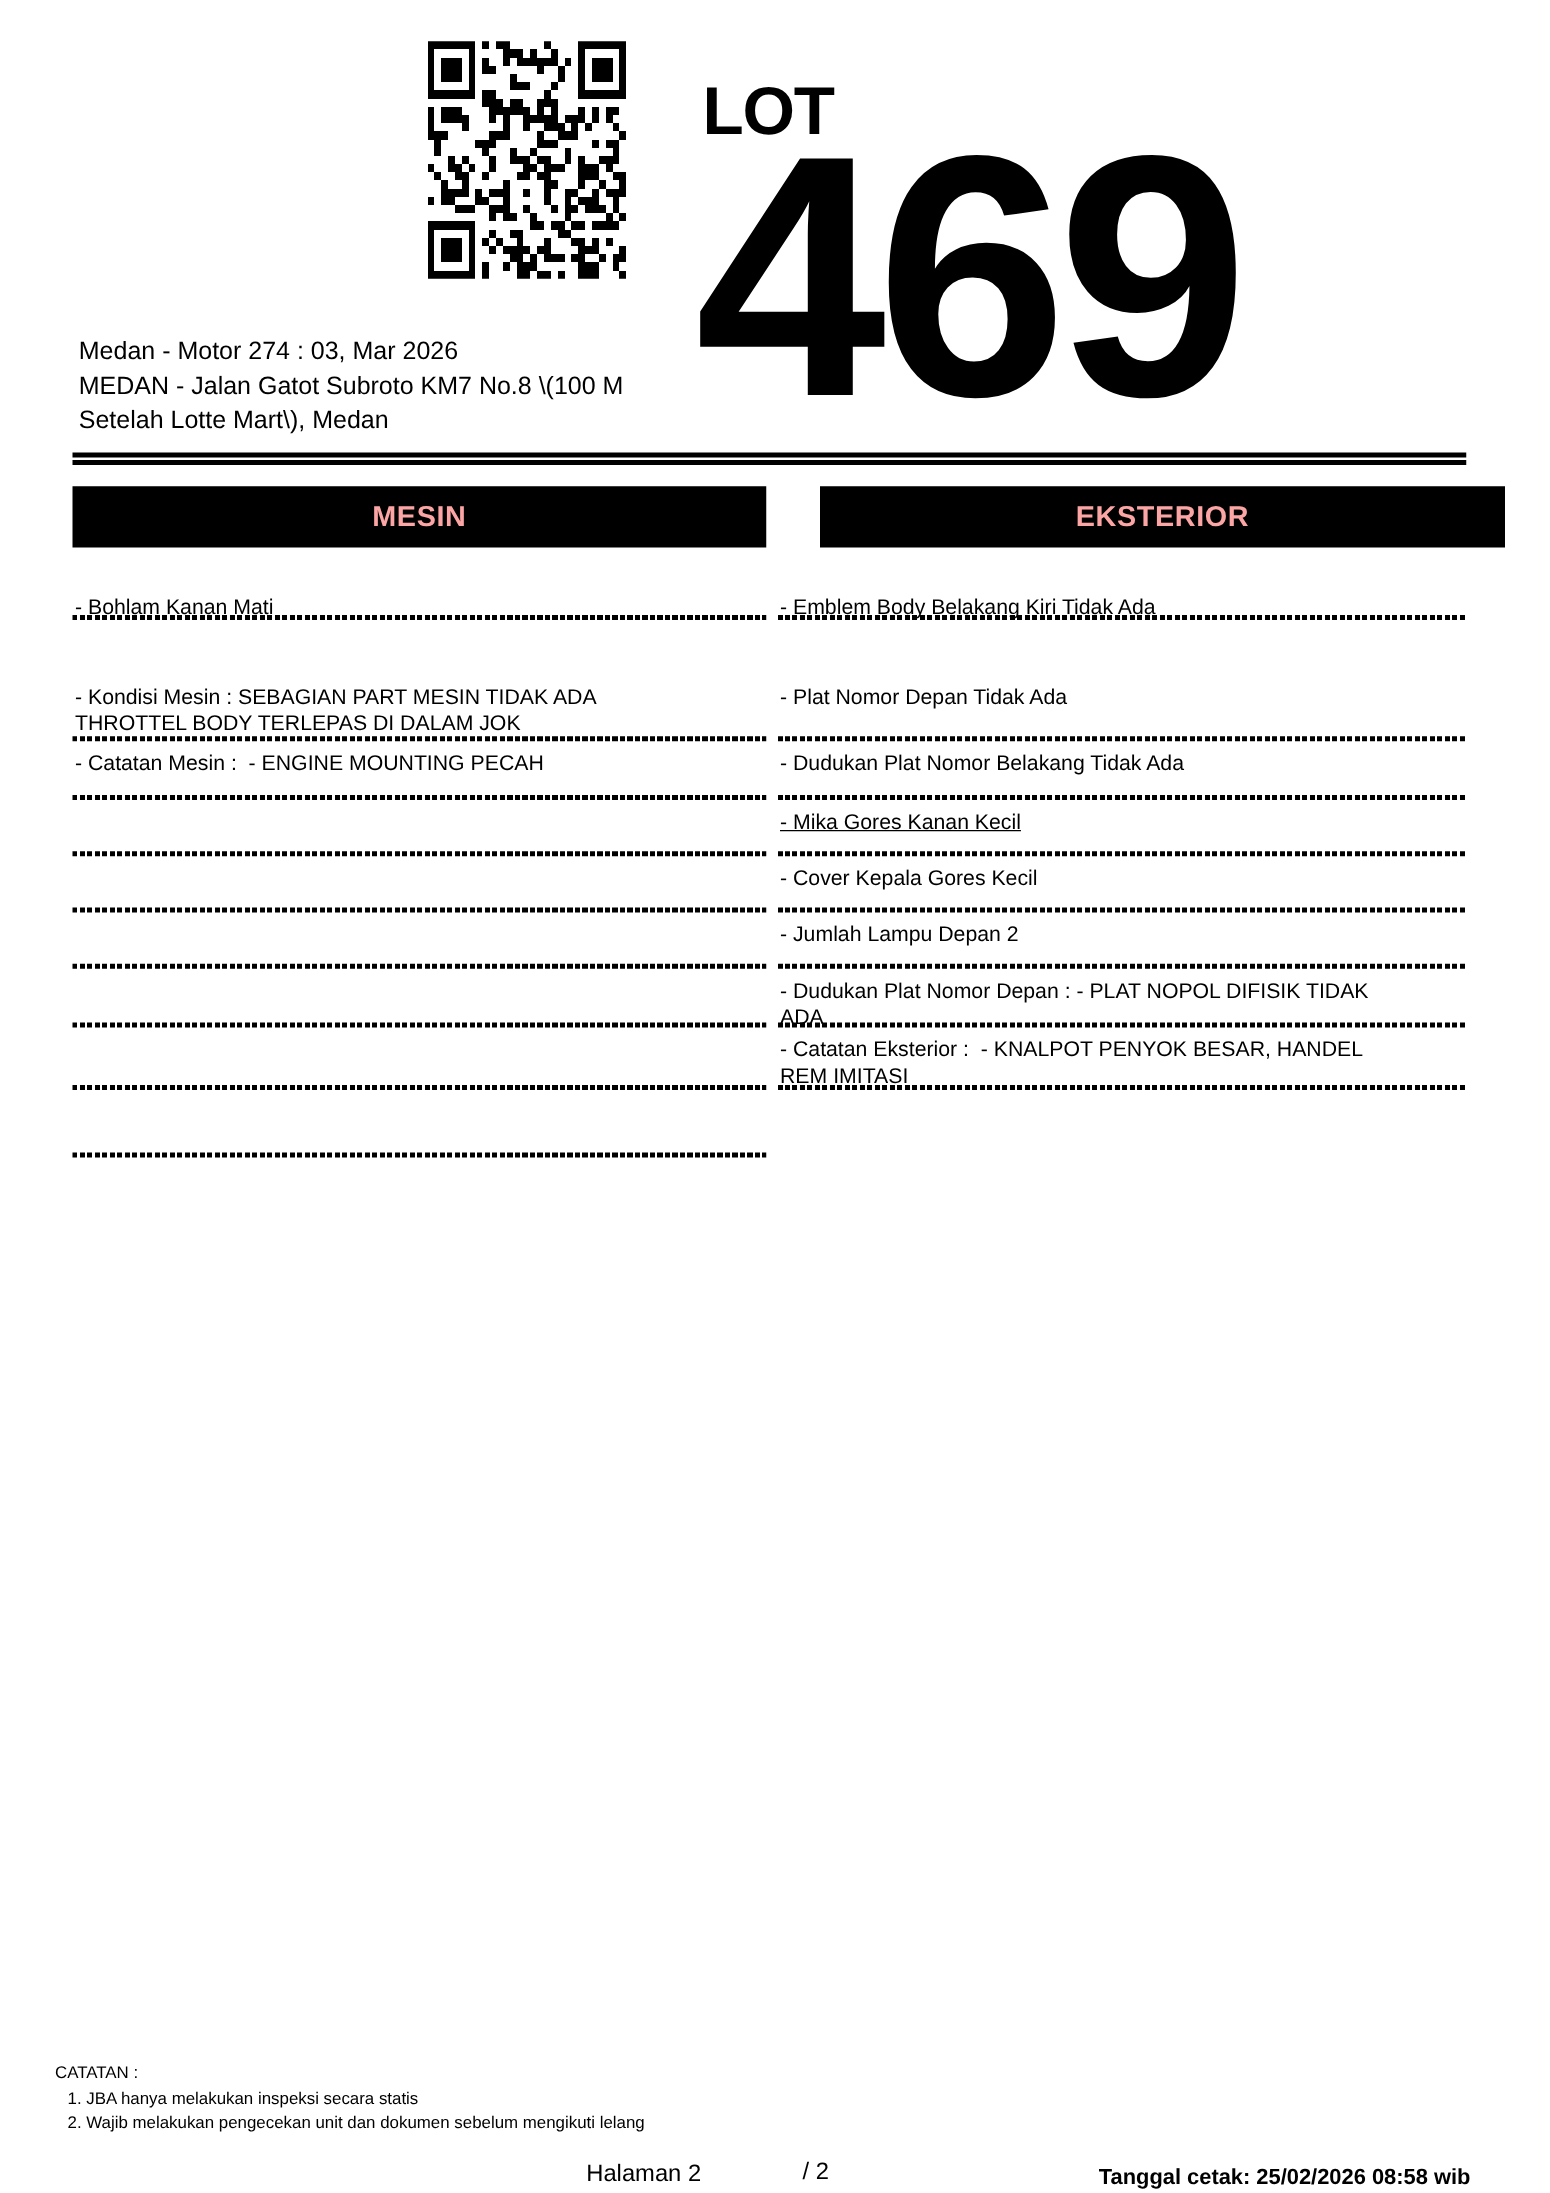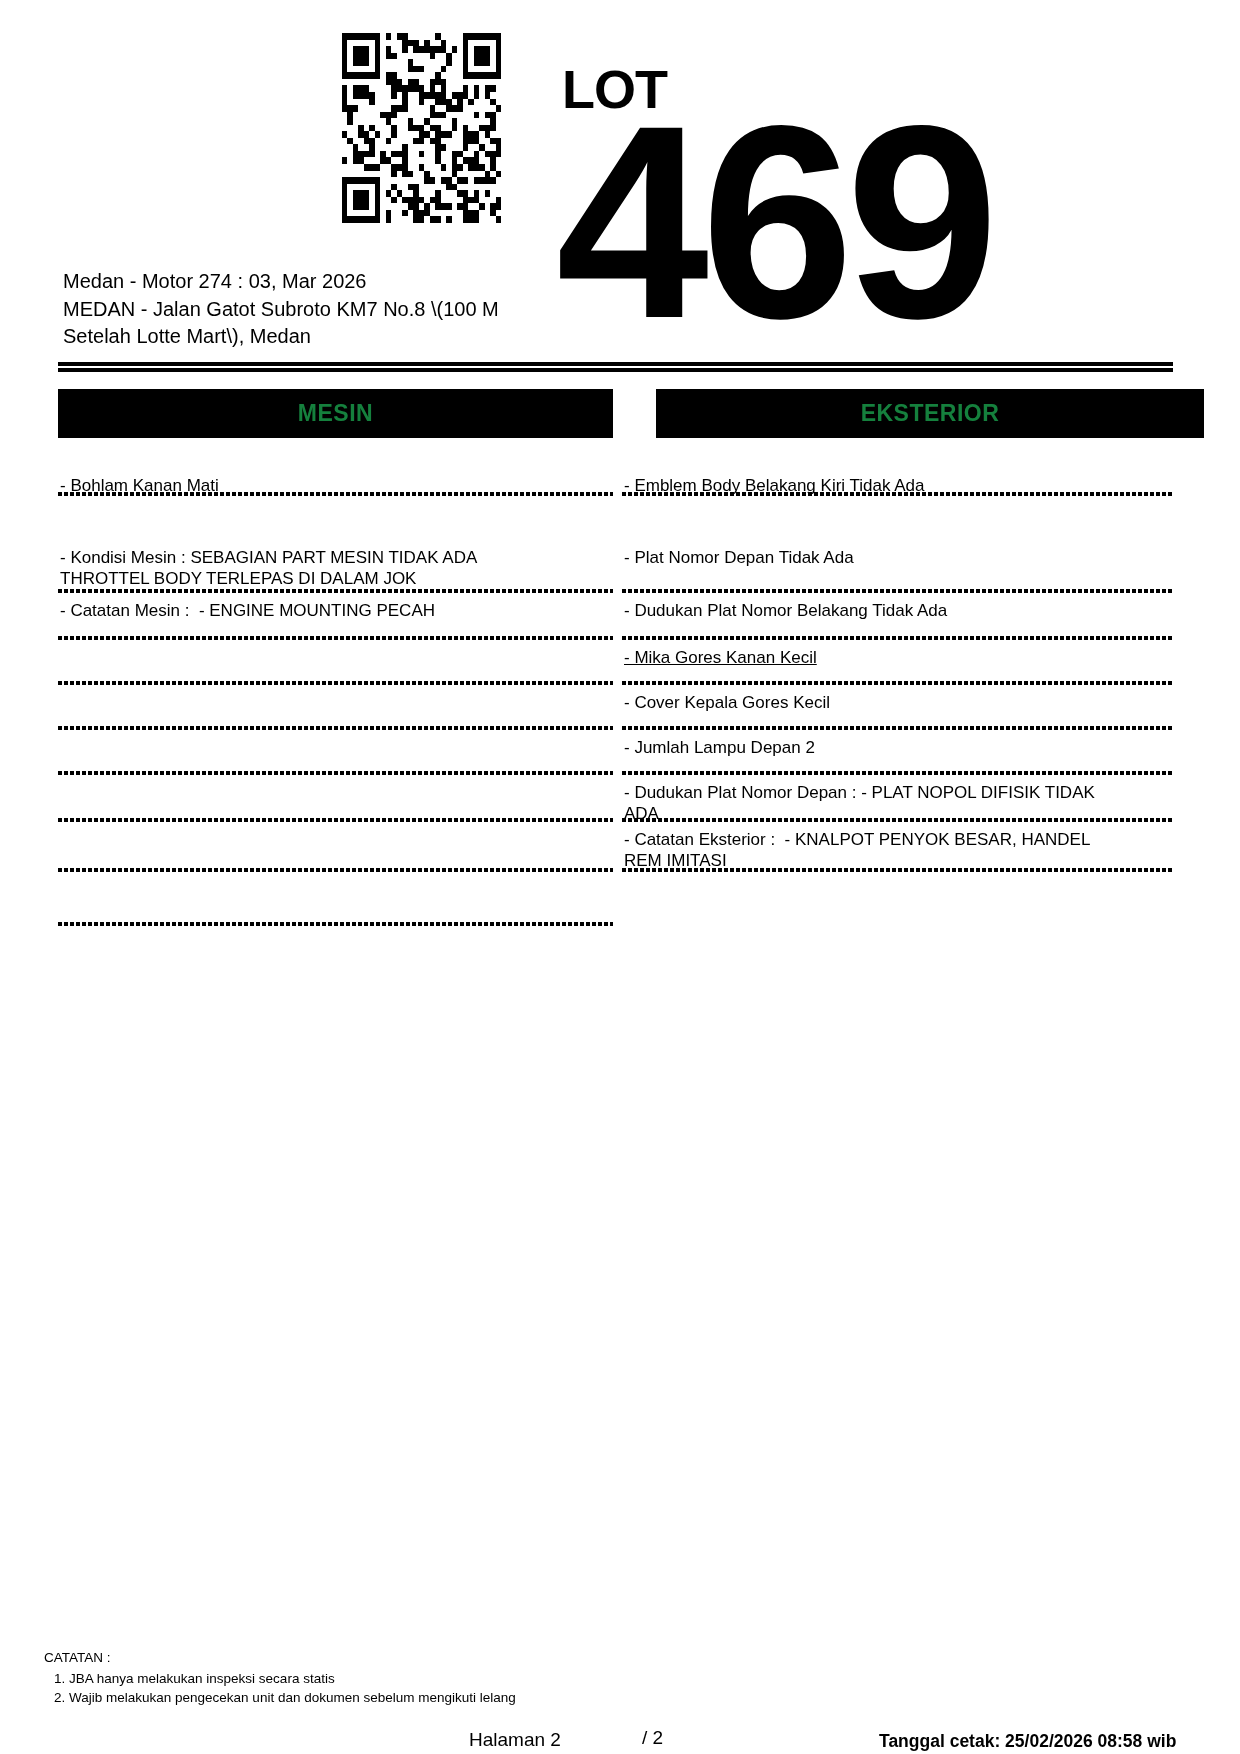--- a/index.html
+++ b/index.html
@@ -7,21 +7,21 @@
     position:relative;width:1240px;height:1754px;background:#fff;
     font-family:"Liberation Sans","DejaVu Sans",sans-serif;color:#000;overflow:hidden;border-radius:18px;
   }
   .qr{position:absolute;left:342px;top:33px;width:159px;height:190px;}
   .qr svg{width:100%;height:100%;display:block;}
   .lot-label{position:absolute;left:562px;top:62px;font-size:54px;font-weight:bold;letter-spacing:-1px;line-height:1;}
   .lot-number{position:absolute;left:556px;top:84px;font-size:275px;font-weight:bold;letter-spacing:-8px;line-height:1;}
   .addr{position:absolute;left:63px;top:268px;font-size:20px;line-height:27.5px;}
   .rule{position:absolute;left:58px;top:362px;width:1115px;height:10px;
     border-top:4px solid #000;border-bottom:4px solid #000;box-sizing:border-box;}
-  .colhead{position:absolute;top:389px;height:49px;background:#000;color:#15803d;
+  .colhead{position:absolute;top:389px;height:49px;background:#000;color:#fca5a5;
     font-size:23px;font-weight:bold;text-align:center;line-height:49px;letter-spacing:.5px;}
   .colhead.mesin{left:58px;width:555px;}
   .colhead.eks{left:656px;width:548px;}
   .col{position:absolute;top:438px;}
   .col.mesin{left:58px;width:555px;}
   .col.eks{left:622px;width:551px;}
   .row{
     box-sizing:border-box;padding:7px 0 0 2px;font-size:17px;line-height:21px;white-space:pre-wrap;
     background-image:repeating-linear-gradient(90deg,#000 0 4px,transparent 4px 6px);
     background-size:100% 4px;background-position:left bottom;background-repeat:no-repeat;

